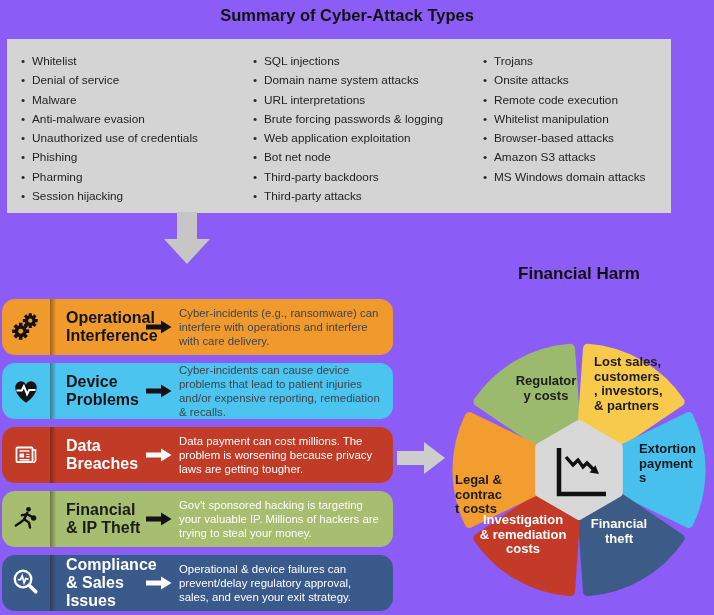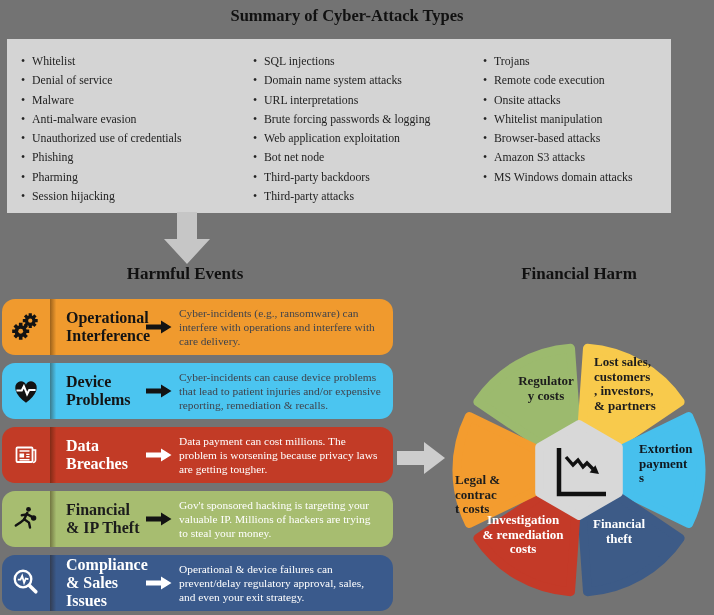--- a/index.html
+++ b/index.html
@@ -1,17 +1,17 @@
 <!DOCTYPE html>
 <html><head>
 <meta charset="utf-8">
 <style>
   html,body{margin:0;padding:0;background:#fff;}
-  .canvas{position:relative;width:714px;height:615px;background:#737373;overflow:hidden;
-          font-family:Liberation Serif, serif;color:#1a1a1a;}
+  .canvas{position:relative;width:714px;height:615px;background:#8b5cf6;overflow:hidden;
+          font-family:Liberation Sans, sans-serif;color:#1a1a1a;}
 
   .page-title{position:absolute;left:0;top:6px;width:694px;text-align:center;
               font-size:16.5px;font-weight:bold;color:#111;}
 
   
   .attack-box{position:absolute;left:7px;top:39px;width:664px;height:174px;
               background:#D4D4D4;display:flex;padding:13px 0 0 13px;box-sizing:border-box;}
   .attack-col{list-style:none;margin:0;padding:0;}
   .attack-col.c1{width:232px;}
   .attack-col.c2{width:230px;}
@@ -80,34 +80,33 @@
         <li>Domain name system attacks</li>
         <li>URL interpretations</li>
         <li>Brute forcing passwords &amp; logging</li>
         <li>Web application exploitation</li>
         <li>Bot net node</li>
         <li>Third-party backdoors</li>
         <li>Third-party attacks</li>
       </ul>
     <ul class="attack-col c3">
         <li>Trojans</li>
+        <li>Onsite attacks</li>
         <li>Remote code execution</li>
-        <li>Onsite attacks</li>
         <li>Whitelist manipulation</li>
         <li>Browser-based attacks</li>
         <li>Amazon S3 attacks</li>
         <li>MS Windows domain attacks</li>
       </ul>
   </div>
 
   <svg class="down-arrow" width="46" height="52" viewBox="0 0 46 52">
     <polygon points="13,0 33,0 33,27 46,27 23,52 0,27 13,27" fill="#C6C6C6"></polygon>
   </svg>
 
-  <div class="section-heading heading-events">Harmful Events</div>
   <div class="section-heading heading-harm">Financial Harm</div>
 
   <div class="rows">
 
     <div class="row row-orange" style="background: rgb(240, 154, 46);">
       <div class="icon-box">
         <svg width="34" height="34" viewBox="0 0 32 32">
           <g stroke="#131313" stroke-width="3">
             <path d="M20 3 V17 M13 10 H27 M15.1 5.1 L24.9 14.9 M24.9 5.1 L15.1 14.9"></path>
             <path d="M11 12 V28 M3 20 H19 M5.4 14.4 L16.6 25.6 M16.6 14.4 L5.4 25.6" stroke-width="3.4"></path>

